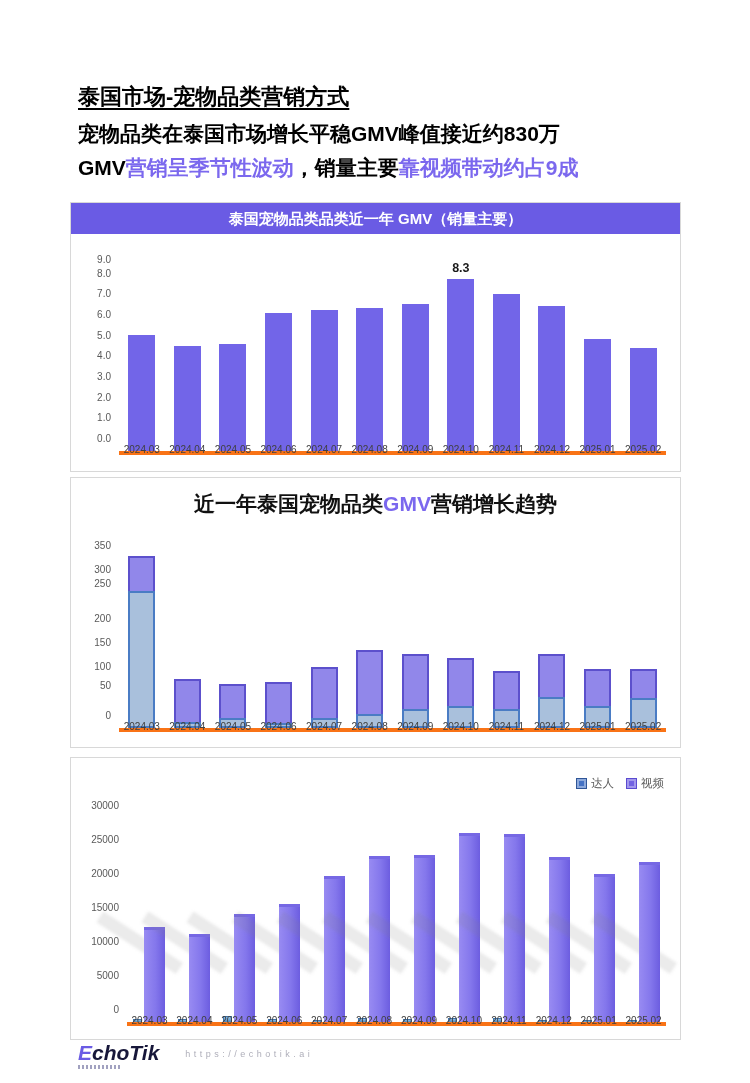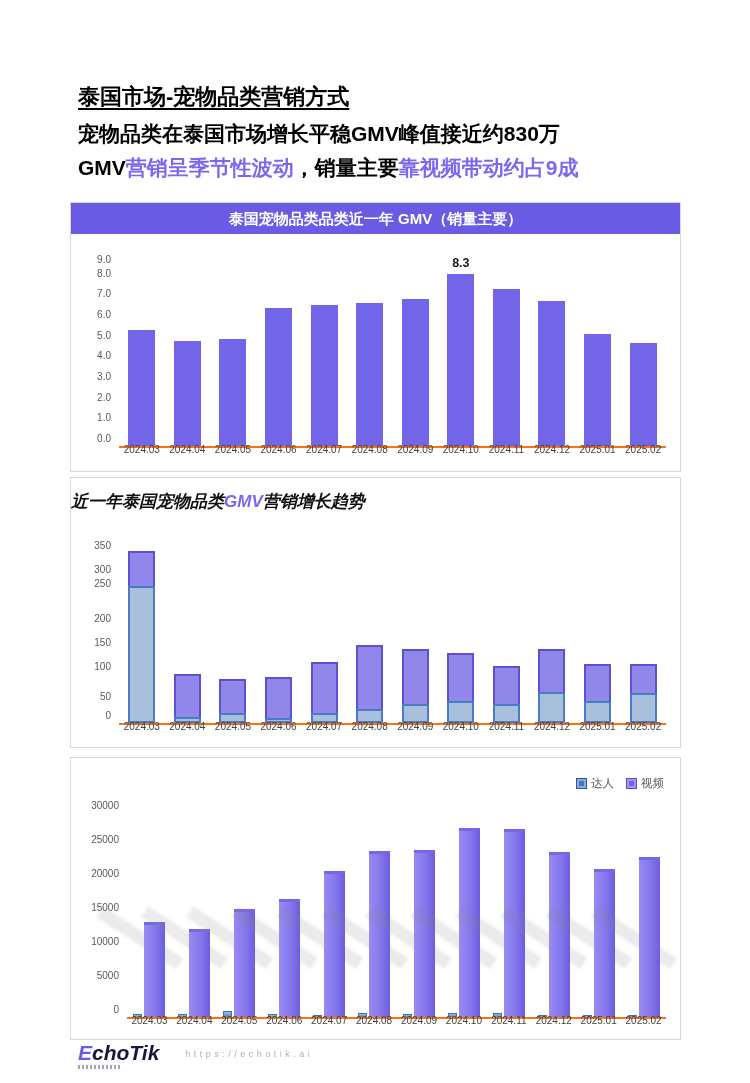--- a/index.html
+++ b/index.html
@@ -23,34 +23,34 @@
     border:1px solid #d8d8d8;
   }
   .card1 { top:202px; height:270px; }
   .card2 { top:477px; height:271px; }
   .card3 { top:757px; height:283px; }
   .band {
     height:31px; line-height:31px; text-align:center;
     background:#6A5BE4; color:#fff; font-size:15px; font-weight:bold;
   }
   .ctitle {
-    position:absolute; top:12px; left:0; right:0; 
-    font-size:17px; font-weight:bold; color:#111;font-style:italic;
+    position:absolute; top:12px; left:0; right:0; text-align:center;
+    font-size:21px; font-weight:bold; color:#111;
   }
   .hl { color:#7B68EE; }
   
   .chart { position:absolute; left:12px; right:12px; }
   .card1 .chart { top:50px;  --ph:186px; --yw:36px; }
   .card2 .chart { top:68px;  --ph:170px; --yw:36px; }
   .card3 .chart { top:48px;  --ph:204px; --yw:44px; }
   .yaxis { position:absolute; left:0; top:0; width:var(--yw); height:var(--ph); }
   .tick  { position:absolute; right:8px; font-size:10px; color:#595959; white-space:nowrap; }
   .bars {
-    position:absolute; left:var(--yw); right:2px; top:9px; height:var(--ph);
-    display:flex; align-items:flex-end; border-bottom:2px solid #f97316; overflow:visible;
+    position:absolute; left:var(--yw); right:2px; top:16px; height:var(--ph);
+    display:flex; align-items:flex-end; border-bottom:4px solid #f97316; overflow:visible;
   }
   .xlabels {
     position:absolute; left:var(--yw); right:2px; top:calc(var(--ph) + 5px);
     display:flex;
   }
   .xlabels span { flex:1; text-align:center; font-size:10px; color:#404040; white-space:nowrap; }
   .col { flex:1; position:relative; z-index:0; height:100%; display:flex; align-items:flex-end; justify-content:center; }
   
   .bar1 { width:27px; background:#7265E8; }
   .dlabel { position:absolute; left:0; width:100%; text-align:center; font-size:12.5px; font-weight:bold; color:#1a1a1a; }
@@ -176,21 +176,21 @@
 <section class="card card2">
   <h2 class="ctitle"><span>近一年泰国宠物品类</span><span class="hl">GMV</span><span>营销增长趋势</span></h2>
   <div class="chart">
     <div class="yaxis">
         <div class="tick" style="bottom: 165px;">350</div>
         <div class="tick" style="bottom: 140.714px;">300</div>
         <div class="tick" style="bottom: 127px; text-align: center;">250</div>
         <div class="tick" style="bottom: 92.1429px;">200</div>
         <div class="tick" style="bottom: 67.8571px;">150</div>
         <div class="tick" style="bottom: 43.5714px;">100</div>
-        <div class="tick" style="bottom: 14px;">50</div>
+        <div class="tick" style="bottom: 25px;">50</div>
         <div class="tick" style="bottom: -5px;">0</div>
       </div>
     <div class="bars">
         <div class="col">
           <div class="stack">
             <div class="seg seg-video" style="height: 35.4571px;"></div>
             <div class="seg seg-talent" style="height: 136.971px;"></div>
           </div>
         </div>
         <div class="col">

